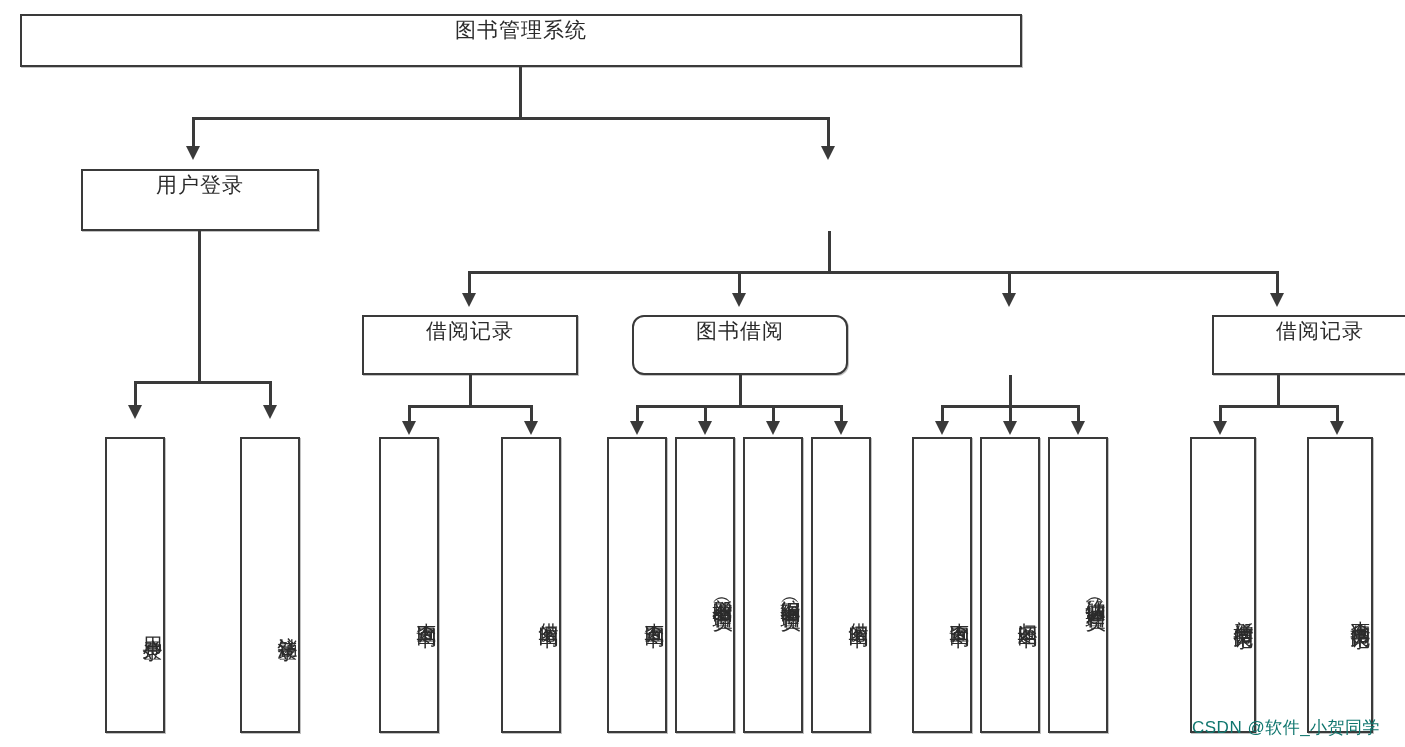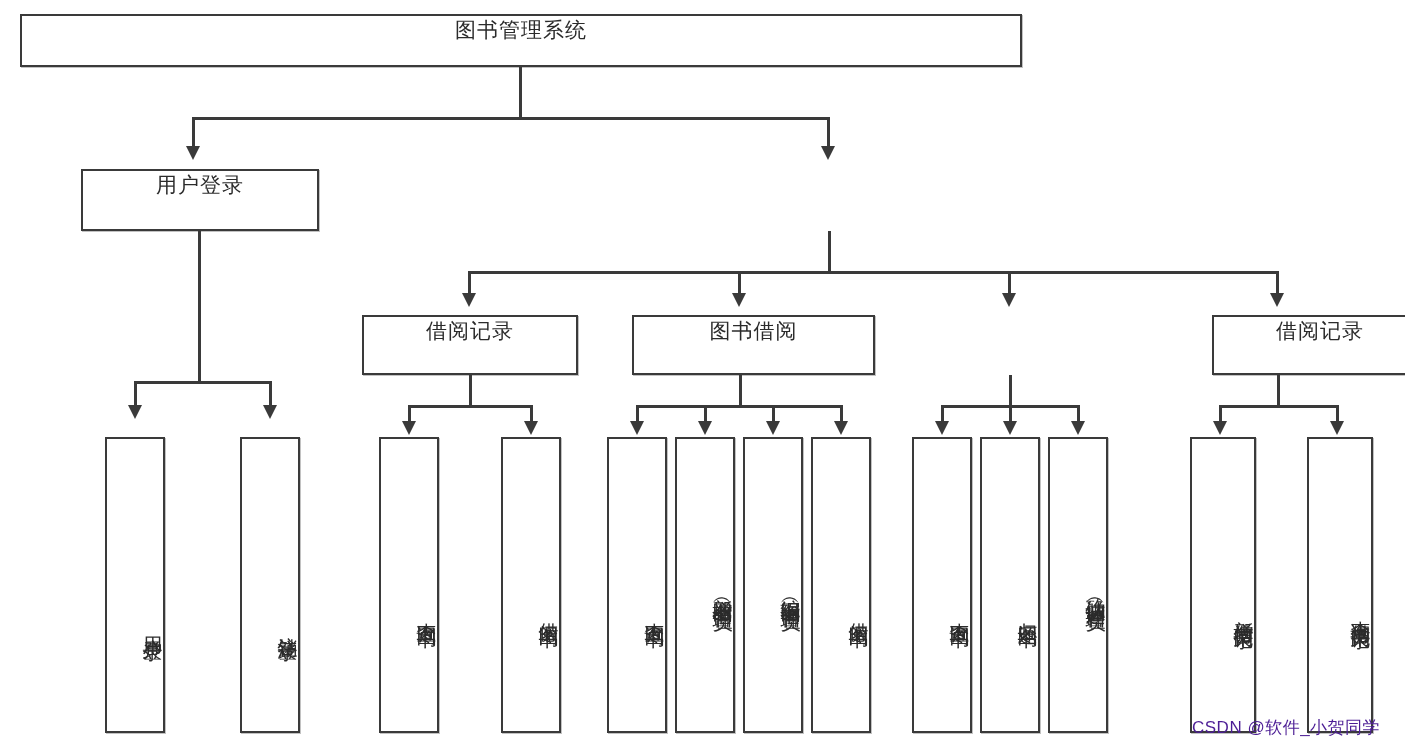--- a/index.html
+++ b/index.html
@@ -58,21 +58,21 @@
   .arrow {
     position: absolute;
     width: 0;
     height: 0;
     border-left: 7px solid transparent;
     border-right: 7px solid transparent;
     border-top: 14px solid #3a3a3a;
   }
   .watermark {
     position: absolute;
-    color: #4c1d95;
+    color: #0f766e;
     font-size: 17px;
     white-space: nowrap;
     letter-spacing: 0.5px;
   }
 </style>
 </head>
 <body>
 
 <div id="canvas">
 
@@ -112,21 +112,21 @@
 
   <div class="edge v" style="left:1008px; top:271px; width:3px; height:24px;"></div>
   <div class="arrow" style="left:1002px; top:293px;"></div>
 
   <div class="edge v" style="left:1276px; top:271px; width:3px; height:24px;"></div>
   <div class="arrow" style="left:1270px; top:293px;"></div>
 
   <div class="node horiz" style="left:362px; top:315px; width:216px; height:60px;">
     <span class="lbl">借阅记录</span>
   </div>
-  <div class="node horiz" style="left:632px; top:315px; width:243px; height:60px;">
+  <div class="node horiz" style="left:632px; top:315px; width:216px; height:60px;border-radius:12px;">
     <span class="lbl">图书借阅</span>
   </div>
   <div class="node horiz" style="left:1212px; top:315px; width:216px; height:60px;font-family:Liberation Mono, monospace;">
     <span class="lbl">借阅记录</span>
   </div>
 
   <div class="edge v" style="left:469px; top:375px; width:3px; height:32px;"></div>
   <div class="edge h" style="left:408px; top:405px; width:125px; height:3px;"></div>
   <div class="edge v" style="left:408px; top:405px; width:3px; height:18px;"></div>
   <div class="arrow" style="left:402px; top:421px;"></div>

